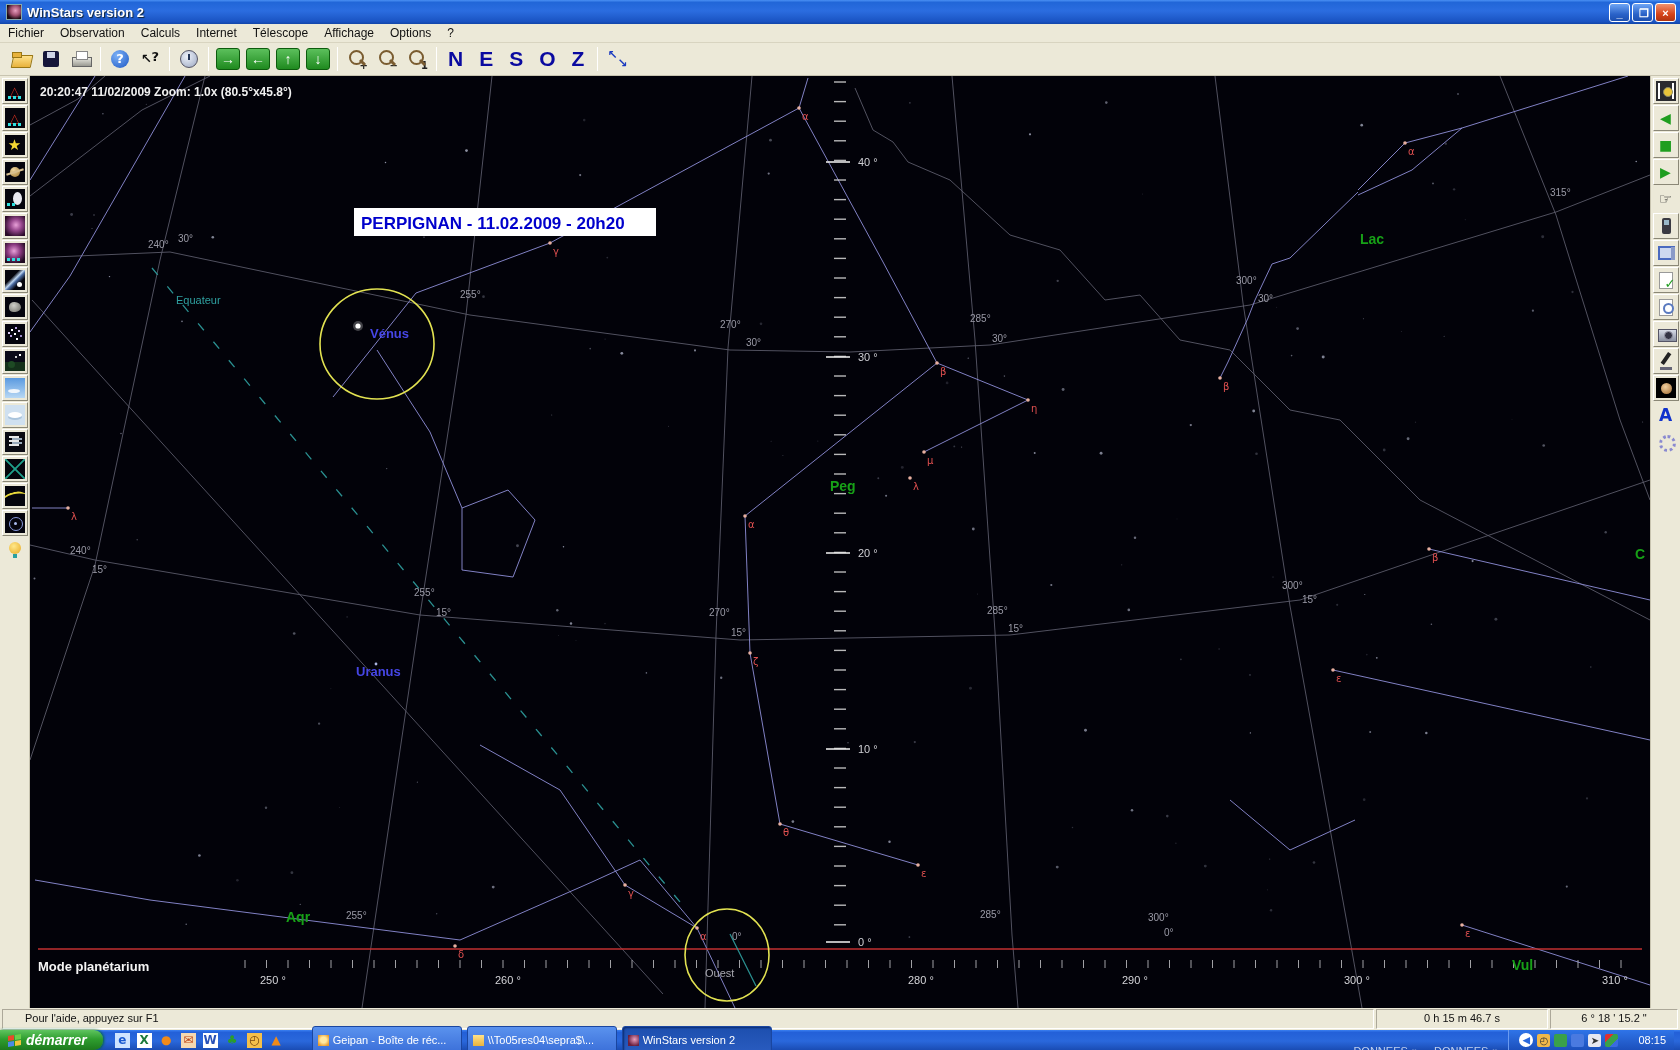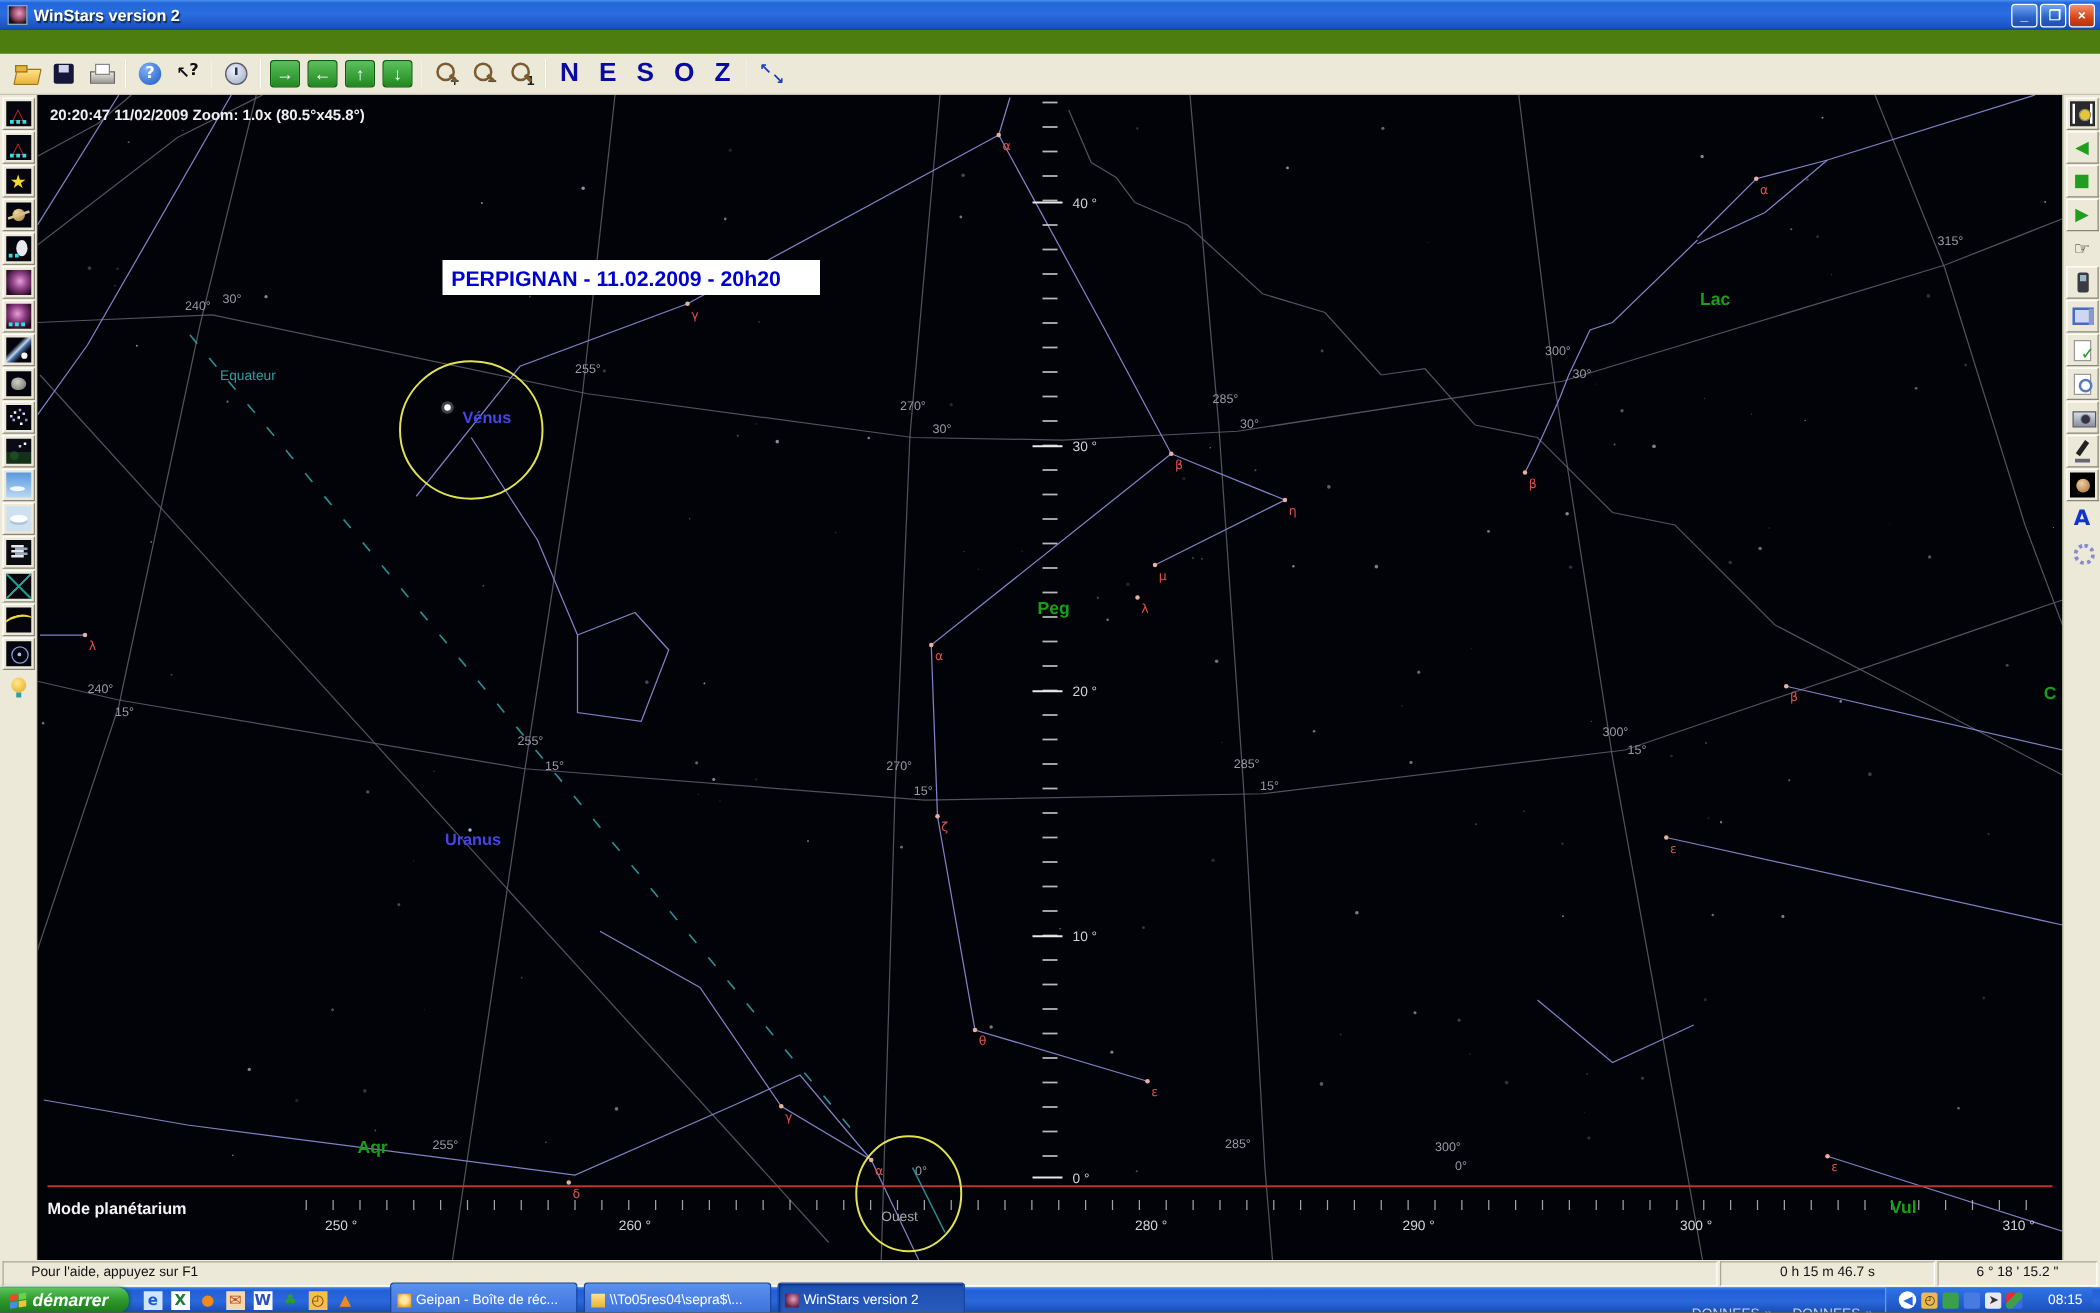--- a/index.html
+++ b/index.html
@@ -1,18 +1,18 @@
 <!DOCTYPE html>
 <html><head>
 <meta charset="utf-8">
 <style>
   html,body{margin:0;padding:0;background:#777;}
   *{box-sizing:border-box;}
   .window{position:relative;width:1680px;height:1050px;overflow:hidden;
-    font-family:"Liberation Sans",sans-serif;background:#4d7c0f;}
+    font-family:"Liberation Sans",sans-serif;background:#c4b5fd;}
 
   
   .titlebar{position:absolute;left:0;top:0;width:100%;height:24px;
     background:linear-gradient(180deg,#4a90f4 0%,#2166d8 10%,#2b6de0 45%,#1a53c2 90%,#1145a8 100%);
     display:flex;align-items:center;padding:0 4px;color:#fff;}
   .titlebar .appicon{width:16px;height:16px;margin:0 5px 0 2px;border:1px solid #8aa;
     background:radial-gradient(circle at 60% 40%,#e9a0c0 0%,#a05070 40%,#1a0a12 75%);}
   .titlebar .title{font-size:13px;font-weight:bold;text-shadow:1px 1px 1px #123;}
   .winbtns{margin-left:auto;display:flex;gap:2px;}
   .winbtn{width:21px;height:19px;border-radius:3px;border:1px solid #fff;
@@ -182,20 +182,30 @@
   <div class="titlebar">
     <span class="appicon"></span>
     <span class="title">WinStars version 2</span>
     <span class="winbtns">
       <button class="winbtn">_</button>
       <button class="winbtn">❐</button>
       <button class="winbtn close">×</button>
     </span>
   </div>
 
+  <div class="menubar" id="menubar">
+      <span class="menu-item">Fichier</span>
+      <span class="menu-item">Observation</span>
+      <span class="menu-item">Calculs</span>
+      <span class="menu-item">Internet</span>
+      <span class="menu-item">Télescope</span>
+      <span class="menu-item">Affichage</span>
+      <span class="menu-item">Options</span>
+      <span class="menu-item">?</span>
+    </div>
 
   <div class="toolbar" id="toolbar">
       <button class="tb">
         <span class="ic ic-open-folder"></span>
       </button>
       <button class="tb">
         <span class="ic ic-save"></span>
       </button>
       <button class="tb">
         <span class="ic ic-print"></span>

